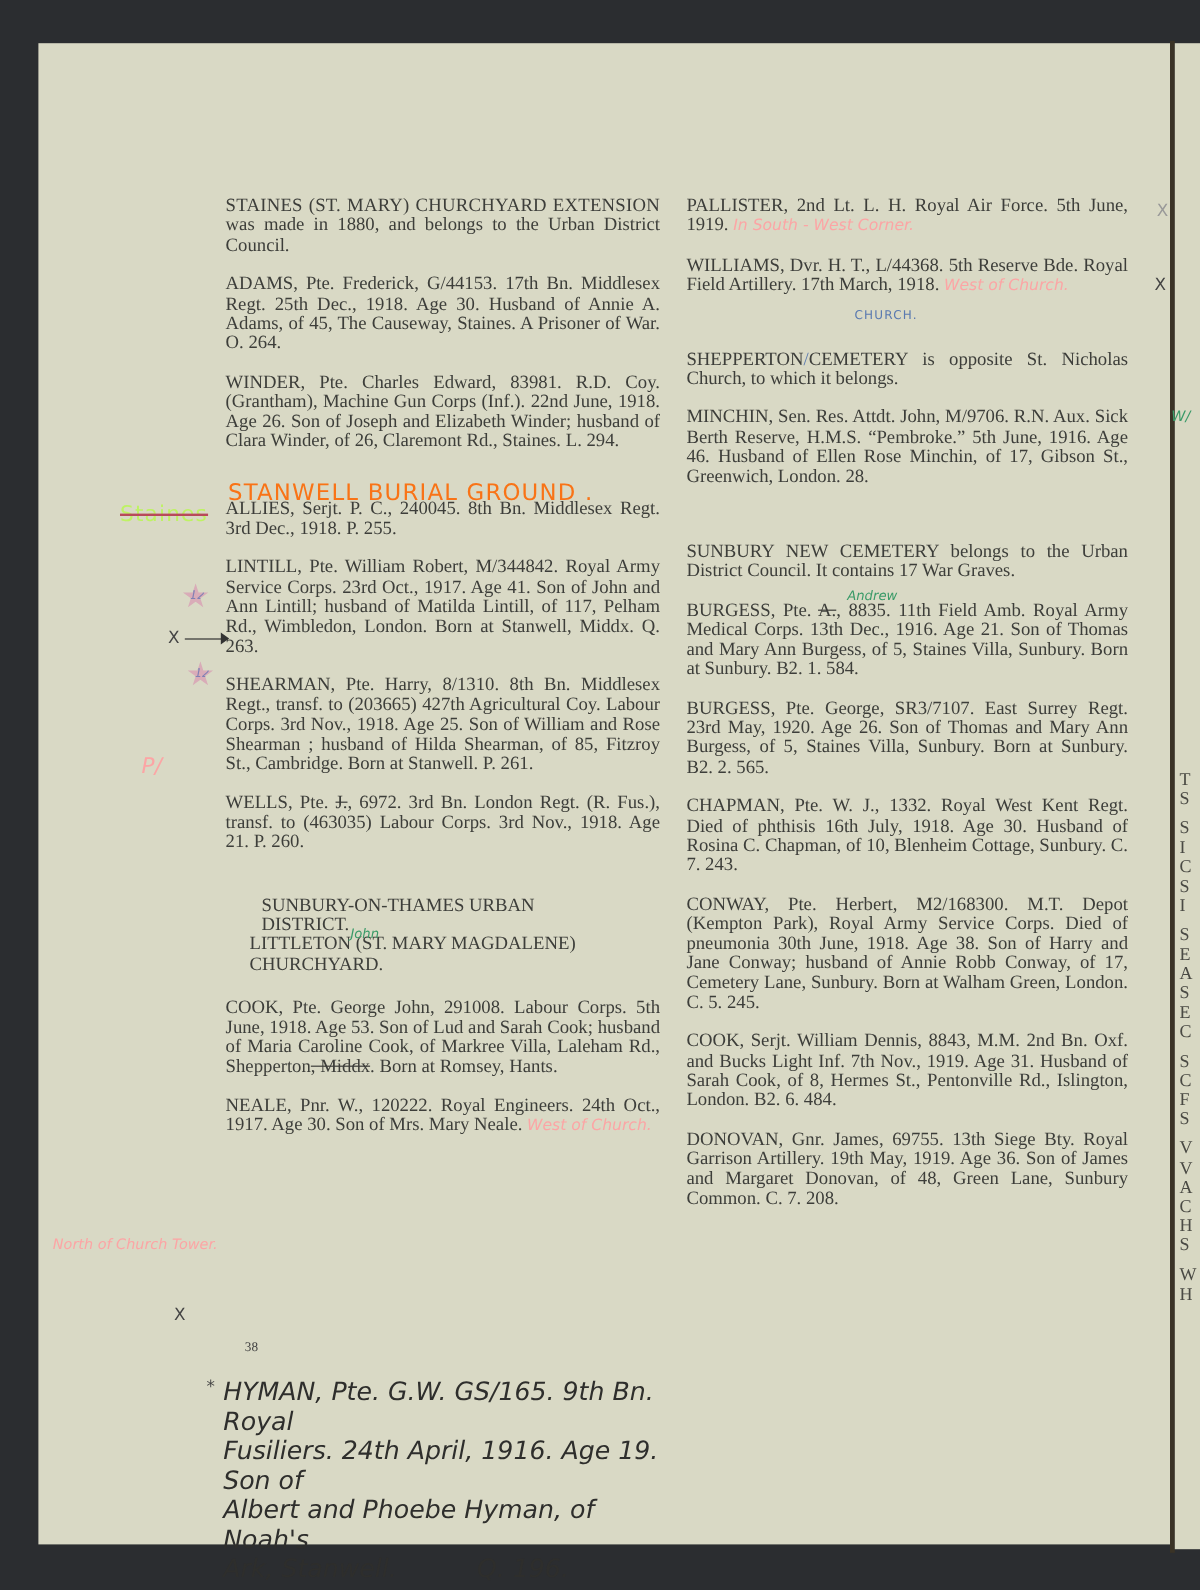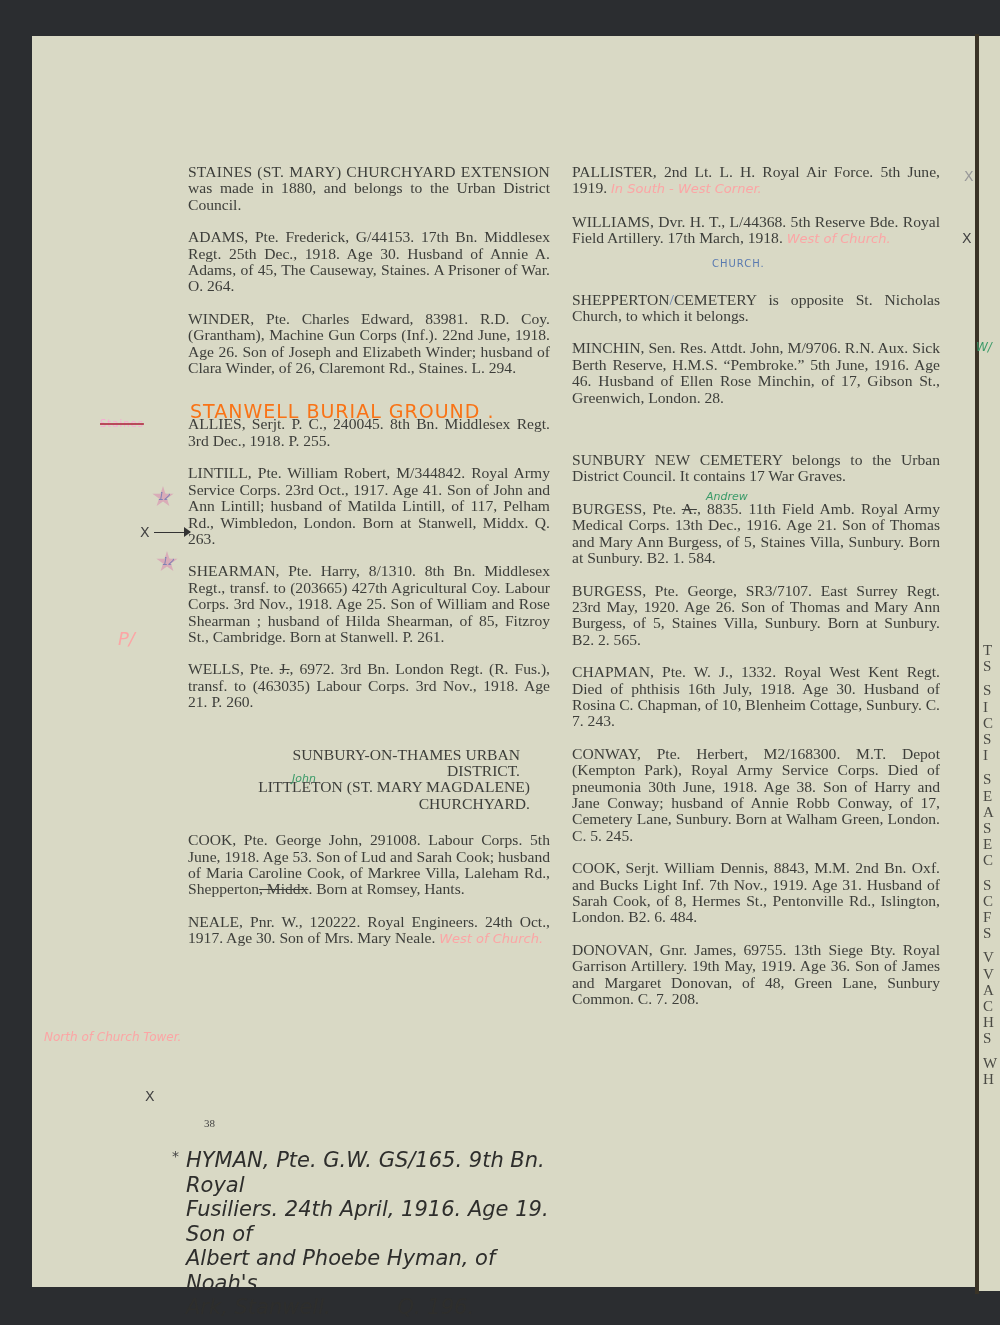--- a/index.html
+++ b/index.html
@@ -27,21 +27,21 @@
   .nextpage .letters span { display:block; }
   .nextpage .letters .gap { height:8px; }
   .col {
     position:absolute; color:#3d3e3a; font-size:15.6px; line-height:16.4px;
     text-align:justify; hyphens:manual;
   }
   .col-left { left:188px; top:148px; width:362px; }
   .col-right { left:572px; top:148px; width:368px; }
   .para { margin:16px 0 10px 0; }
   .para .caps { letter-spacing:0.2px; }
-  .head-center { text-align:right; margin:0; }
+  .head-center { text-align:left; margin:0; }
   .hand {
     font-family:"DejaVu Sans",sans-serif; font-style:italic;
     color:#fca5a5; font-size:13px;
   }
   .hand-green { color:#3a9a68; font-family:"DejaVu Sans",sans-serif; font-style:italic; font-size:11px; }
   .hand-blue  { color:#5a7ab0; font-family:"DejaVu Sans",sans-serif; font-size:10px; letter-spacing:1px; }
   .hand-red   { color:#f97316; font-family:"DejaVu Sans",sans-serif; font-size:19px; letter-spacing:1px; }
   .strike-red { text-decoration:line-through; text-decoration-color:#b84a5a; text-decoration-thickness:2px; }
   .abs { position:absolute; }
   .star {
@@ -127,21 +127,21 @@
   <p class="head-center" style="padding:0 20px; margin-bottom:20px">LITTLETON (ST. MARY MAGDALENE) CHURCHYARD.</p>
   <p class="para">
     <span>COOK,</span><span> Pte. George John, 291008. Labour Corps. 5th June, 1918. Age 53. Son of Lud and Sarah Cook; husband of Maria Caroline Cook, of Markree Villa, Laleham Rd., Shepperton</span><span style="text-decoration:line-through">, Middx</span><span>. Born at Romsey, Hants.</span>
   </p>
   <p class="para">
     <span>NEALE,</span><span> Pnr. W., 120222. Royal Engineers. 24th Oct., 1917. Age 30. Son of Mrs. Mary Neale. </span><span class="hand">West of Church.</span>
   </p>
 </div>
 
 <div class="abs hand-red" style="left:190px; top:400px;">STANWELL BURIAL GROUND .</div>
-<div class="abs hand-red strike-red" style="left:100px; top:418px; font-size:10px; color:#f9a8d4;">Staines</div>
+<div class="abs hand-red strike-red" style="left:100px; top:418px; font-size:18px; color:#bef264;">Staines</div>
 <div class="star" style="left:152px; top:486px;">
     <span>12</span>
   </div>
 <div class="abs mark-x" style="left:140px; top:524px;">X</div>
 <div class="abs" style="left:154px; top:532px; width:36px; height:1px; background:#333;"></div>
 <div class="abs" style="left:184px; top:527px; width:0; height:0; border-left:7px solid #333; border-top:5px solid transparent; border-bottom:5px solid transparent;"></div>
 <div class="star" style="left:156px; top:551px;">
     <span>12</span>
   </div>
 <div class="abs hand" style="left:118px; top:628px; font-size:18px;">P/</div>

